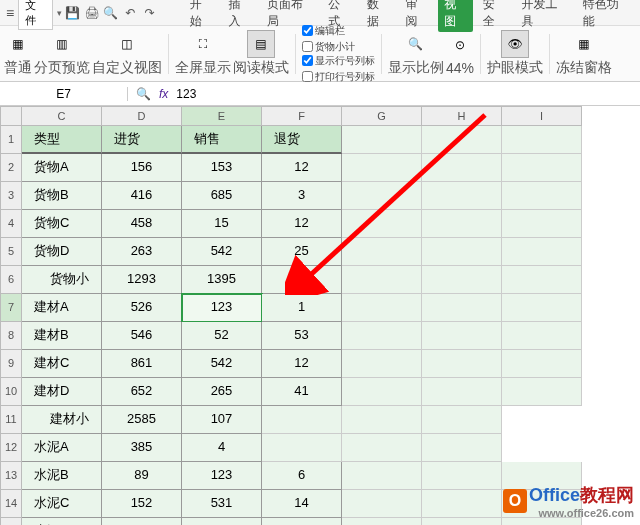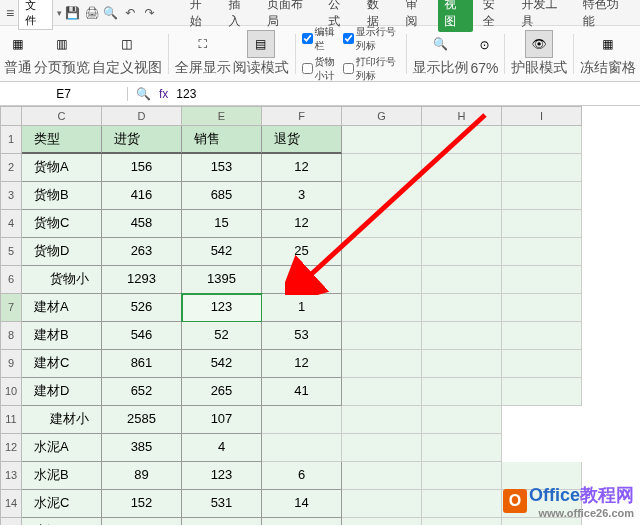--- a/index.html
+++ b/index.html
@@ -16,26 +16,26 @@
   
   .ribbon { height: 56px; background: #fafafa; border-bottom: 1px solid #ccc; display: flex; align-items: center; padding: 2px 4px; gap: 2px; }
   .ribbon .grp { display: flex; flex-direction: column; align-items: center; gap: 1px; }
   .ribbon .lbl { font-size: 14px; color: #555; white-space: nowrap; }
   .ribbon .bigicon { width: 28px; height: 28px; display: flex; align-items: center; justify-content: center; border: 1px solid transparent; }
   .ribbon .bigicon.sel { background: #e0e0e0; border: 1px solid #aaa; }
   .ribbon .sep { width: 1px; height: 40px; background: #ddd; margin: 0 4px; }
   .ribbon .chkcol { display: flex; flex-direction: column; gap: 2px; font-size: 10px; color: #444; }
   .ribbon .chk { display: flex; align-items: center; gap: 2px; }
   .ribbon .chk input { width: 11px; height: 11px; }
-  .ribbon .twocol { display: flex; }
+  .ribbon .twocol { display: flex; flex-direction: column; }
   
   .formulabar { height: 24px; border-bottom: 1px solid #ccc; display: flex; align-items: center; }
   .formulabar .namebox { width: 128px; border-right: 1px solid #ccc; padding: 0 20px; font-size: 12px; text-align: center; }
   .formulabar .fxarea { flex: 1; display: flex; align-items: center; padding: 0 8px; gap: 8px; }
-  .formulabar .fx { color: #4c1d95; }
+  .formulabar .fx { font-style: italic; color: #4c1d95; }
   
   .grid { position: relative; }
   .colhdr { display: flex; height: 20px; }
   .colhdr .corner { width: 22px; border: 1px solid #bbb; background: #eee; }
   .colhdr .ch { width: 80px; border: 1px solid #bbb; border-left: none; background: #eee; text-align: center; line-height: 18px; font-size: 11px; color: #555; }
   .colhdr .ch.sel { background: #d0e8d0; }
   
   .row { display: flex; height: 28px; }
   .row .rh { width: 22px; border: 1px solid #bbb; border-top: none; background: #eee; text-align: center; line-height: 26px; font-size: 11px; color: #555; }
   .row .rh.sel { background: #d0e8d0; }
@@ -124,21 +124,21 @@
         </label>
     </div>
   </div>
   <div class="sep"></div>
   <div class="grp">
     <div class="bigicon">🔍</div>
     <span class="lbl">显示比例</span>
   </div>
   <div class="grp">
     <div class="bigicon">⊙</div>
-    <span class="lbl">67%</span>
+    <span class="lbl">44%</span>
   </div>
   <div class="sep"></div>
   <div class="grp">
     <div class="bigicon sel">👁</div>
     <span class="lbl">护眼模式</span>
   </div>
   <div class="sep"></div>
   <div class="grp">
     <div class="bigicon">▦</div>
     <span class="lbl">冻结窗格</span>
@@ -320,16 +320,16 @@
     <marker id="ah" markerWidth="12" markerHeight="12" refX="2" refY="5" orient="auto">
       <polygon points="0,0 10,5 0,10" fill="#ff0000"></polygon>
     </marker>
   </defs>
   <line x1="200" y1="10" x2="20" y2="175" stroke="#ff0000" stroke-width="5" marker-end="url(#ah)"></line>
 </svg>
 
 <div class="watermark">
   <span class="o">O</span>
   <span>
-    <span class="t1">Office</span><span style="color:#8b5cf6">教程网</span>
+    <span class="t1">Office</span><span style="color:#b91c1c">教程网</span>
     <span class="url">www.office26.com</span>
   </span>
 </div>
 
 </body></html>

